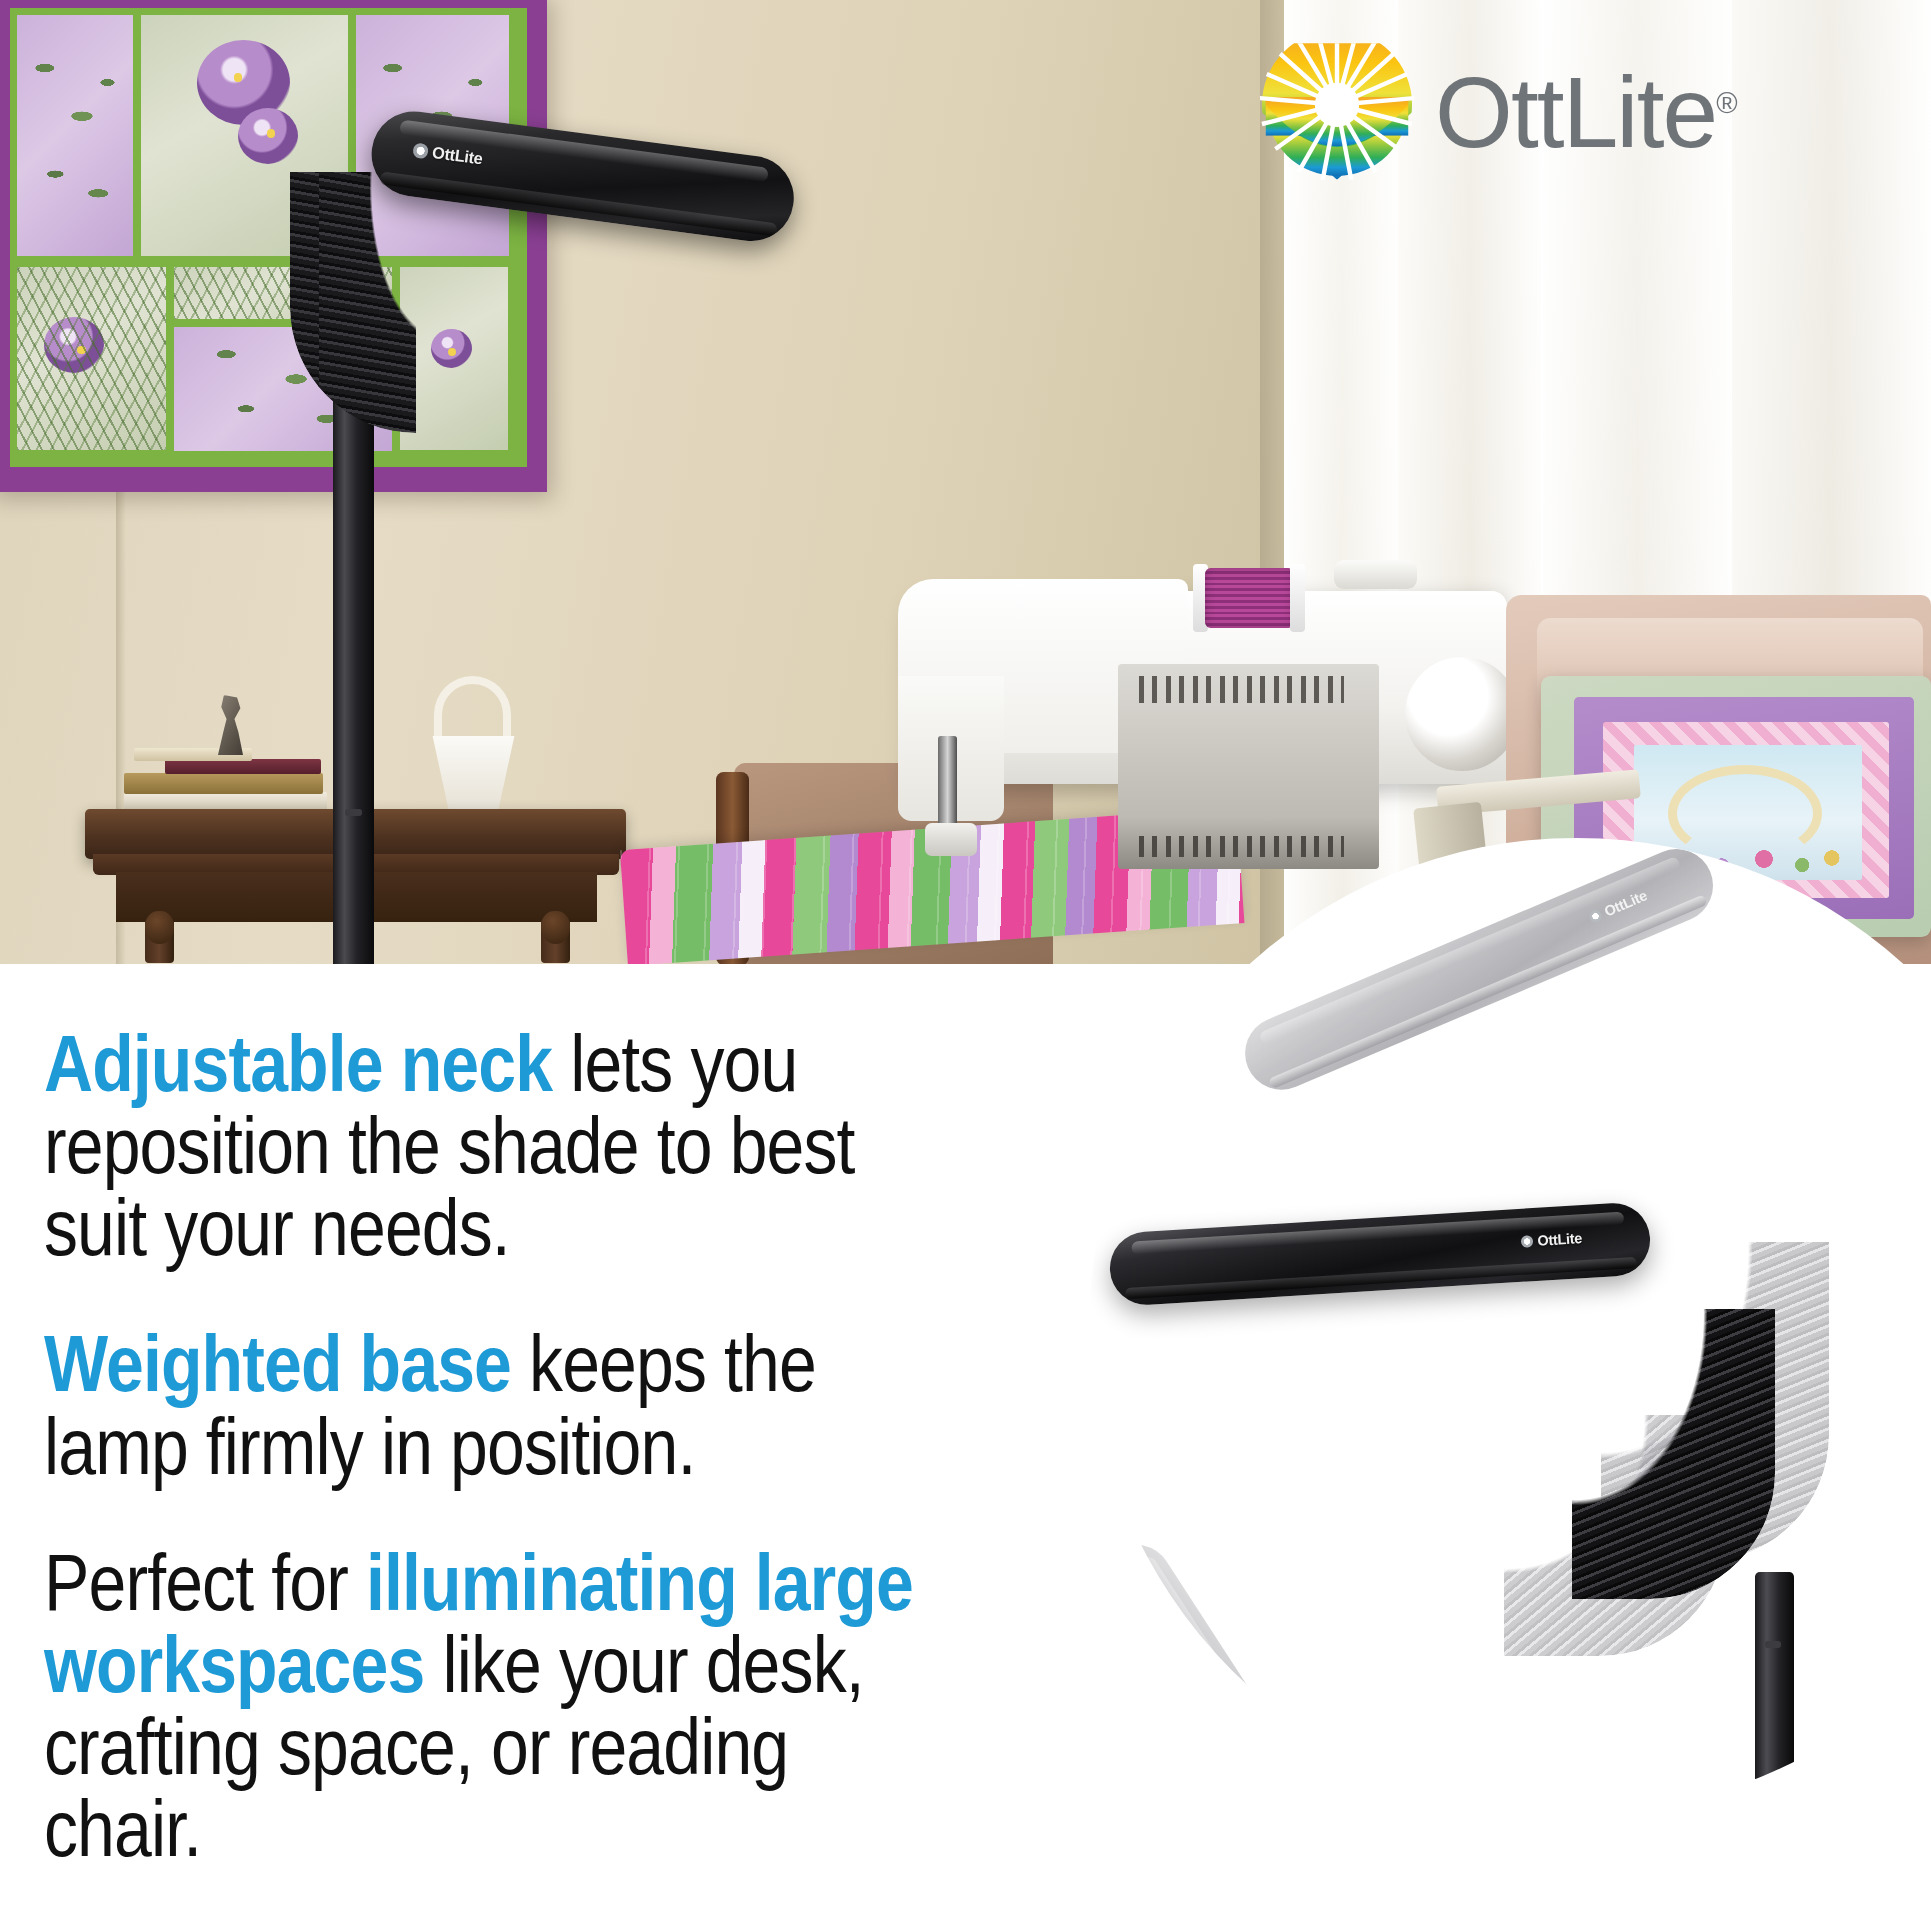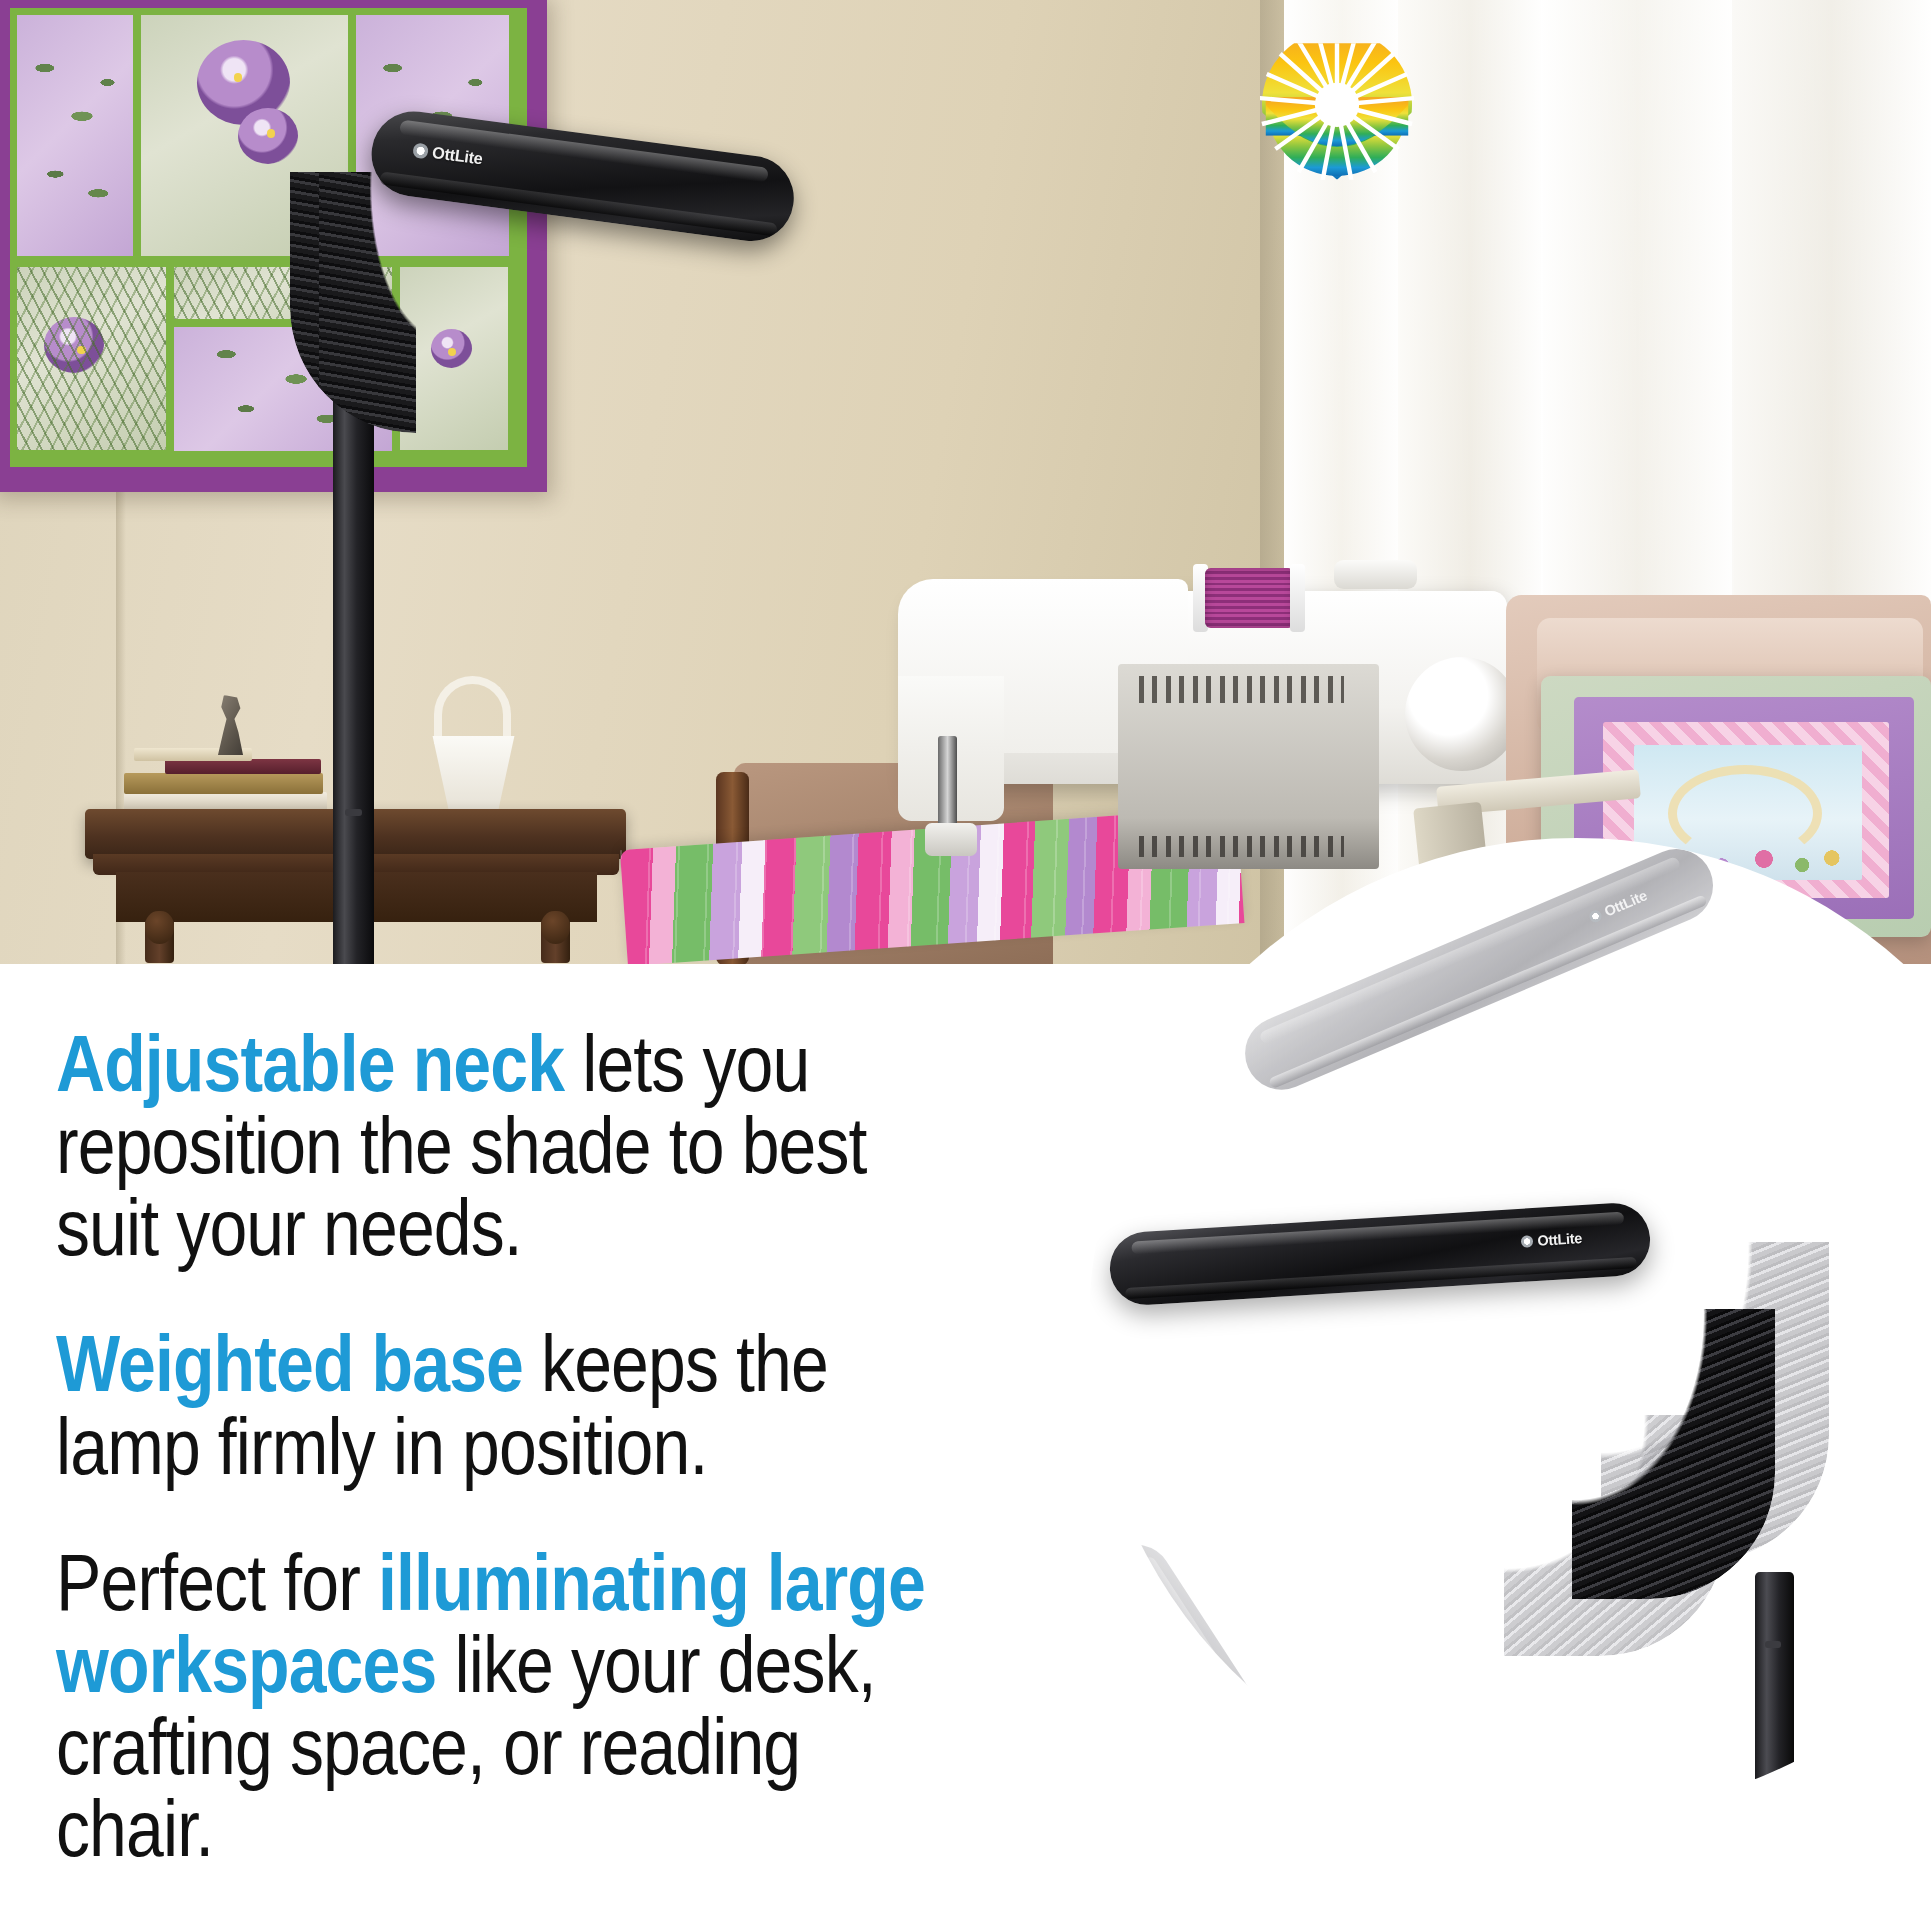--- a/index.html
+++ b/index.html
@@ -271,21 +271,21 @@
 
   
   .logo { position:absolute; left:1260px; top:39px; width:613px; height:145px;
     display:flex; align-items:center; gap:21px; }
   .sunburst { position:relative; width:154px; height:137px; flex:0 0 auto; }
   .wordmark { font-size:100px; line-height:1; font-weight:400; color:#6f7479;
     letter-spacing:-1.9px; position:relative; }
   .reg { font-size:29px; vertical-align:super; letter-spacing:0; }
 
   
-  .copy { position:absolute; left:56px; top:1023px; width:1023px; }
+  .copy { position:absolute; left:44px; top:1023px; width:1023px; }
   .para { font-size:79px; line-height:1.04; color:#111111;
     font-weight:700; font-stretch:condensed; margin-bottom:54px;
     letter-spacing:-1px; transform:scaleX(.86); transform-origin:left center; }
   .para .hl { color:#1E9AD6; }
   .para .rg { font-weight:400; }
 
   
   .inset {
     position:absolute; left:1089px; top:838px; width:975px; height:975px;
     border-radius:50%; background:#ffffff; overflow:hidden;
@@ -499,20 +499,21 @@
             <line x1="80" y1="64" x2="96" y2="148"></line>
             <line x1="80" y1="64" x2="64" y2="148"></line>
             <line x1="80" y1="64" x2="40" y2="134"></line>
             <line x1="80" y1="64" x2="16" y2="110"></line>
             <line x1="80" y1="64" x2="2" y2="84"></line>
           </g>
           <circle cx="80" cy="64" r="23" fill="#ffffff"></circle>
         </g>
       </svg>
     </div>
+    <div class="wordmark"><span>OttLite</span><span class="reg">®</span></div>
   </div>
 
   <div class="copy">
 
     <p class="para">
       <span class="hl">Adjustable neck</span><span class="rg"> lets you reposition the shade to best suit your needs.</span>
     </p>
 
     <p class="para">
       <span class="hl">Weighted base</span><span class="rg"> keeps the lamp firmly in position.</span>

